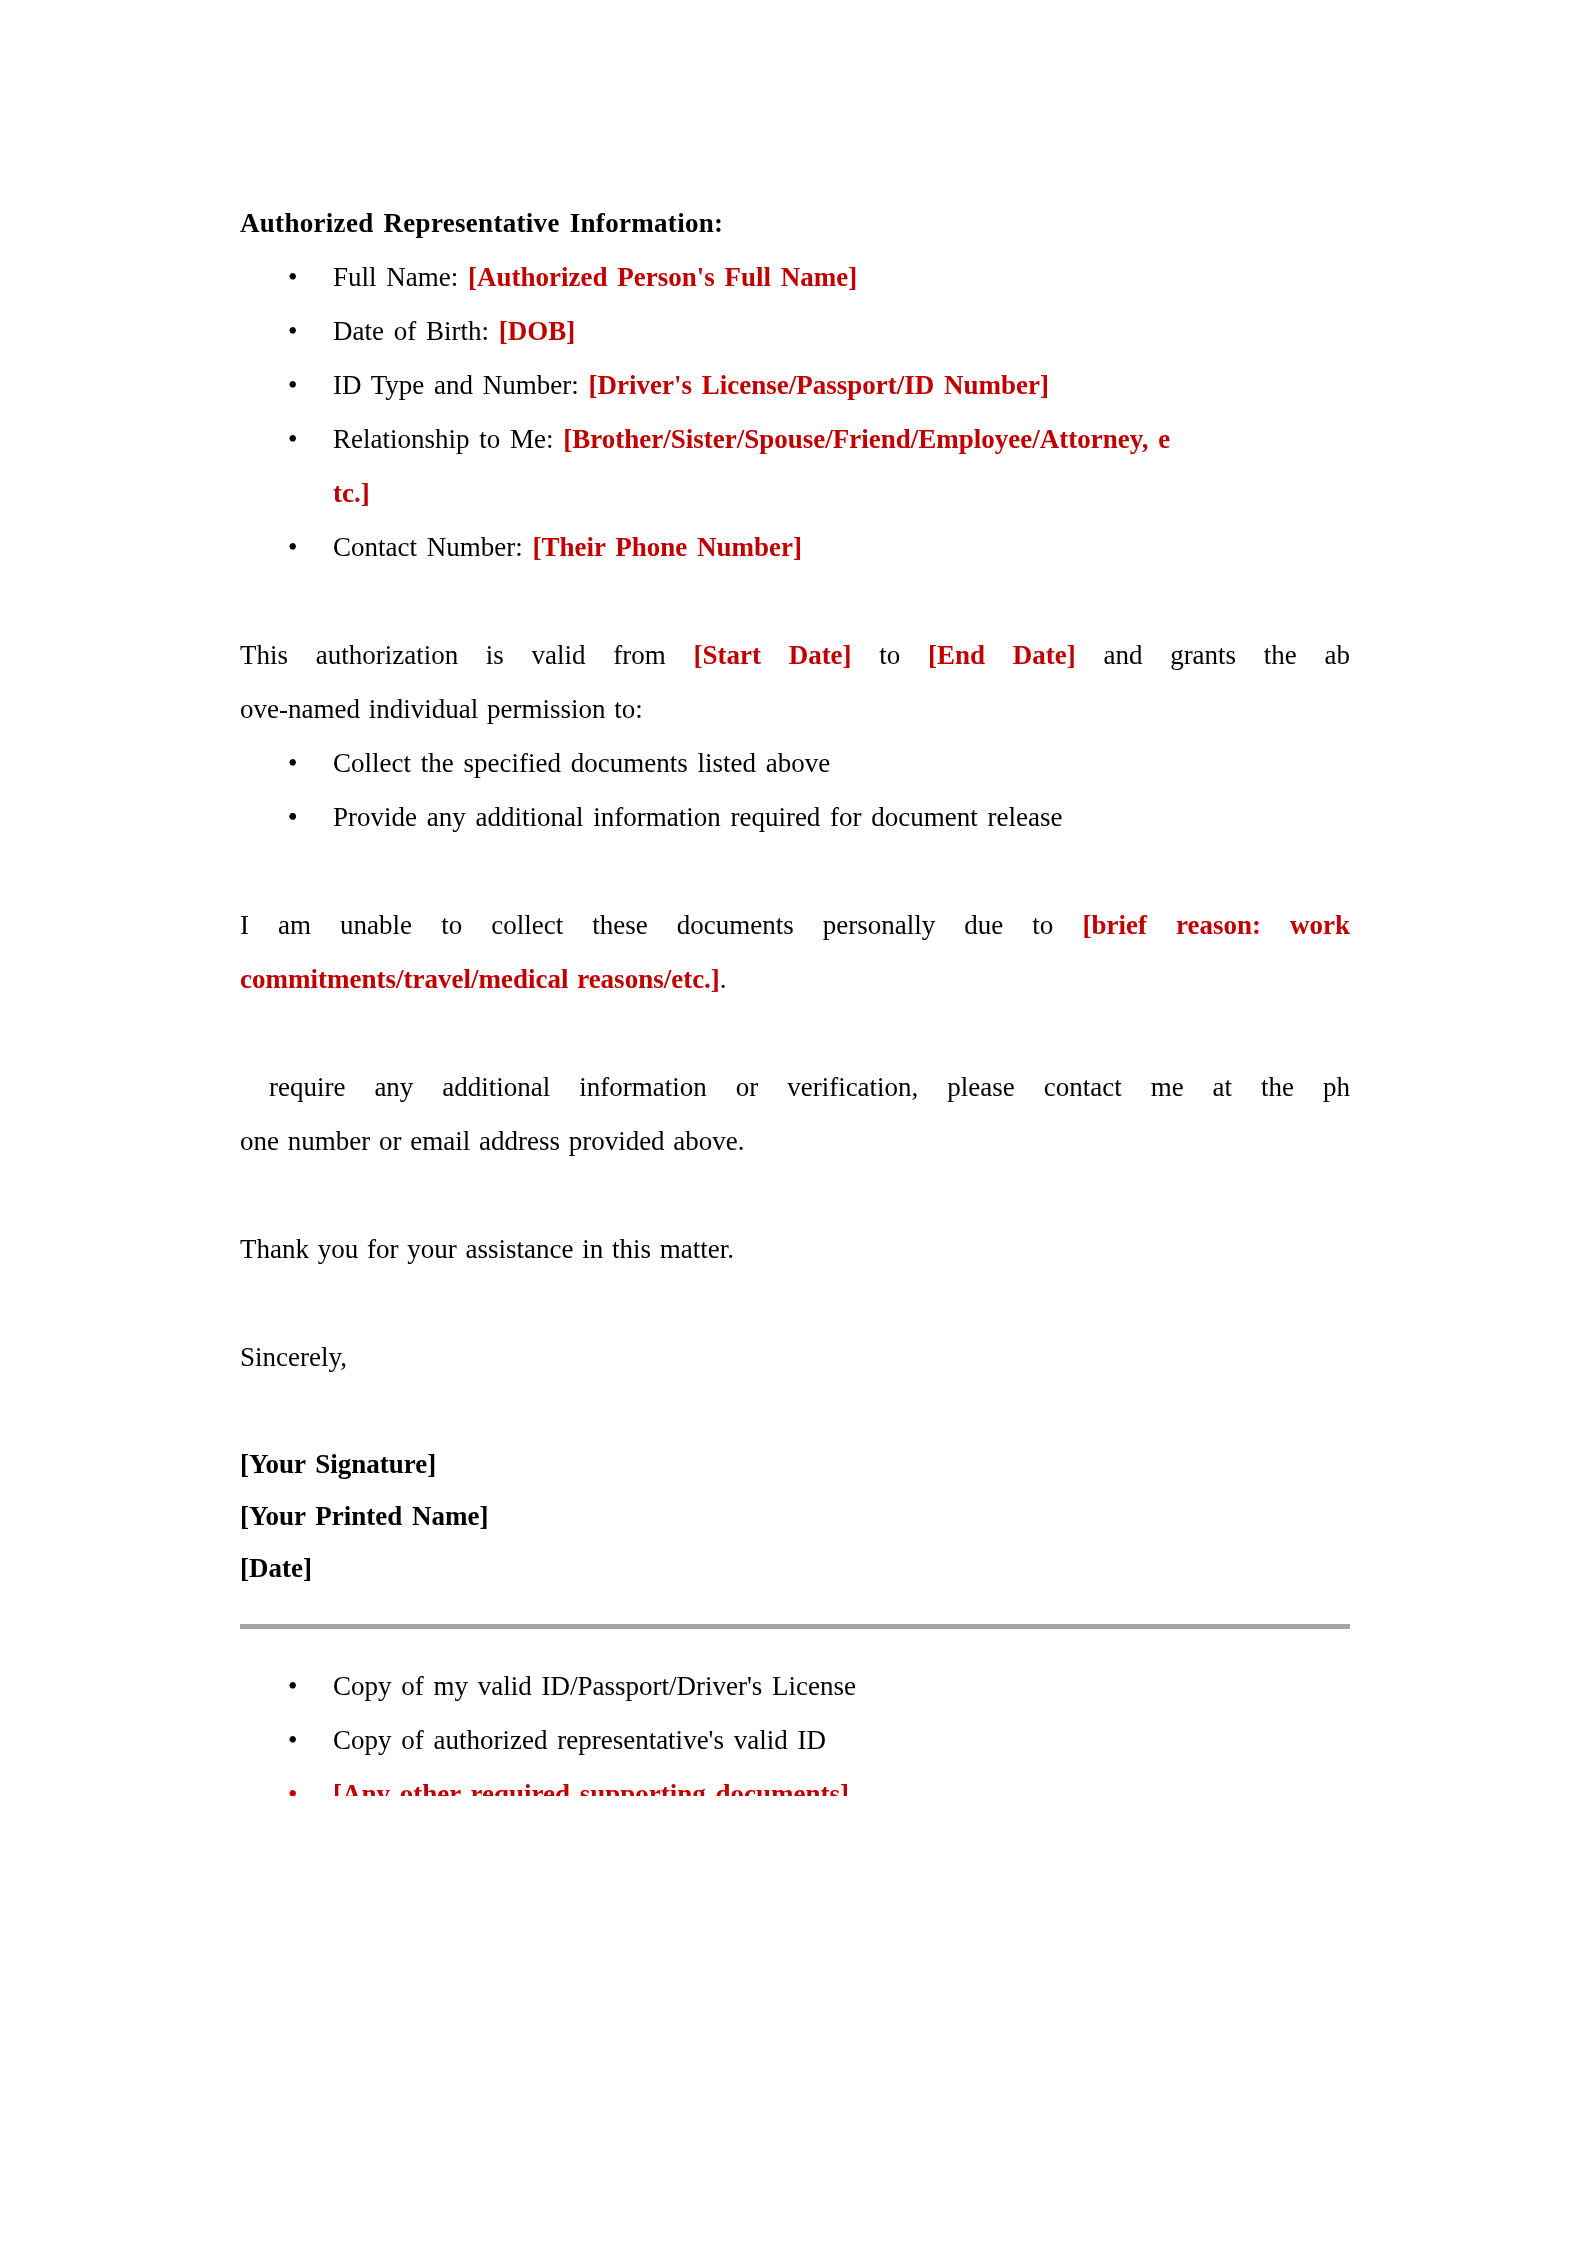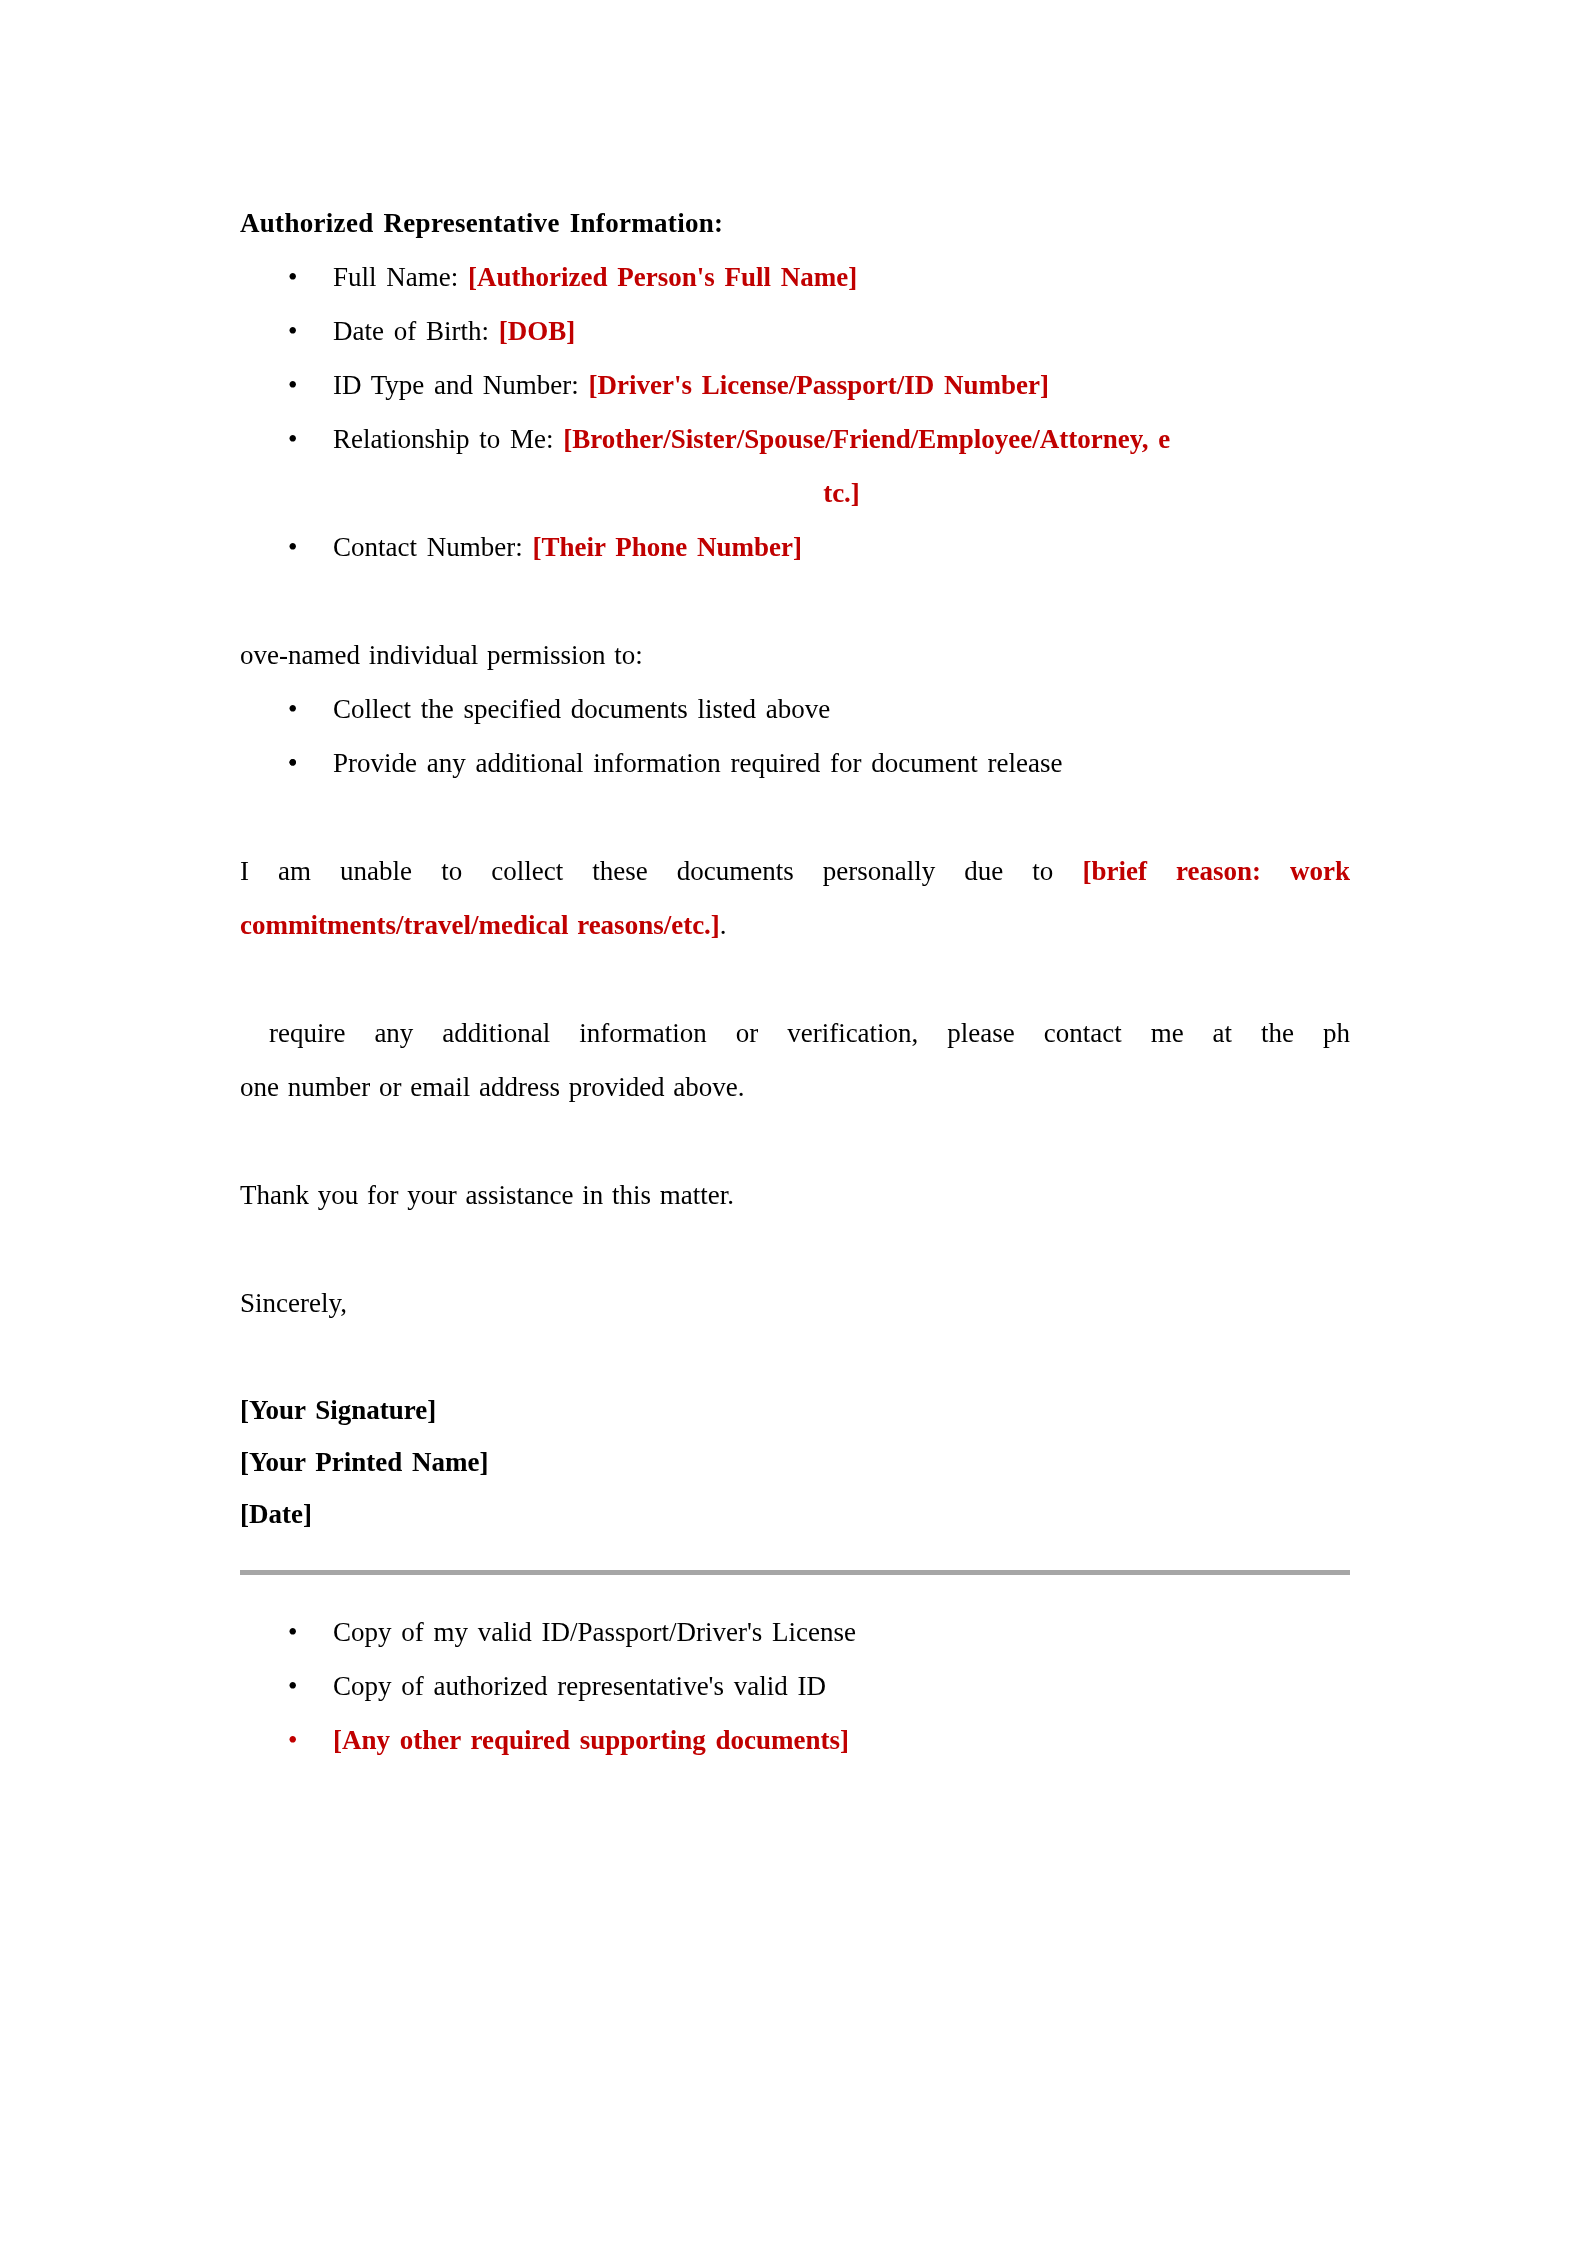--- a/index.html
+++ b/index.html
@@ -50,21 +50,20 @@
     text-align: justify;
     text-align-last: justify;
   }
   .just .line.last {
     text-align: left;
     text-align-last: left;
   }
   .red {
     color: #C00000;
     font-weight: bold;
-    text-align: center;
   }
   
   ul.bullets {
     list-style: none;
     margin: 0;
     padding: 0;
   }
   ul.bullets > li {
     position: relative;
     font-size: 27px;
@@ -147,20 +146,21 @@
           <span class="wrapline red">tc.]</span>
       </li>
       <li>
         <span class="marker">•</span><span>Contact Number: </span><span class="red">[Their Phone Number]</span>
       </li>
     </ul>
 
     <div class="gap-md"></div>
 
     <p class="para just">
+      <span class="line"><span>This authorization is valid from </span><span class="red">[Start Date]</span><span> to </span><span class="red">[End Date]</span><span> and grants the ab</span></span>
       <span class="line last">ove-named individual permission to:</span>
     </p>
 
     <ul class="bullets">
       <li>
         <span class="marker">•</span><span>Collect the specified documents listed above</span>
       </li>
       <li>
         <span class="marker">•</span>
       </li>

